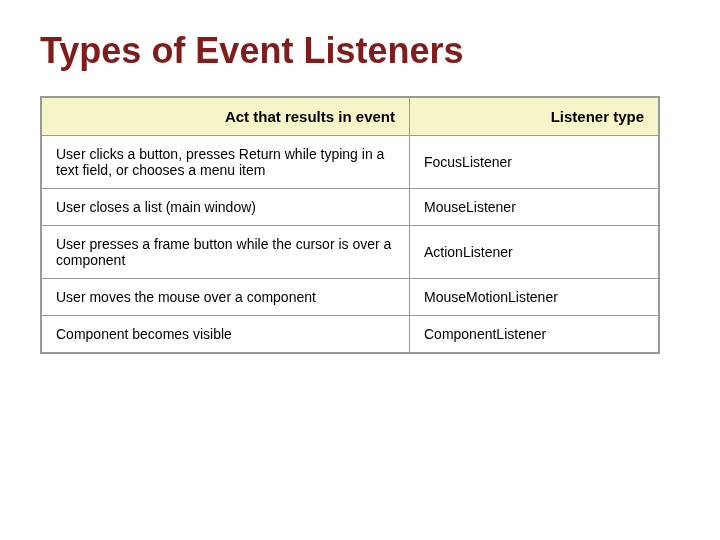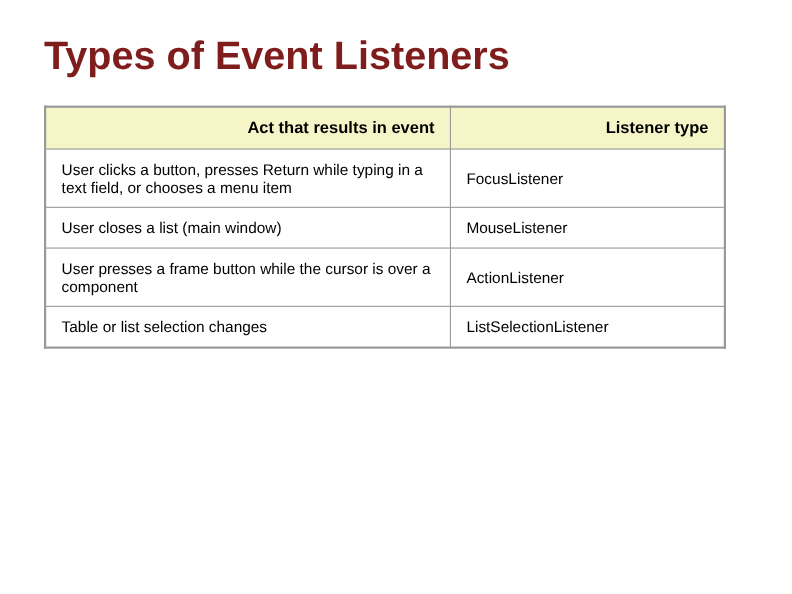--- a/index.html
+++ b/index.html
@@ -70,18 +70,22 @@
         </tr>
         <tr>
           <td>User closes a list (main window)</td>
           <td>MouseListener</td>
         </tr>
         <tr>
           <td>User presses a frame button while the cursor is over a component</td>
           <td>ActionListener</td>
         </tr>
         <tr>
-          <td>Table or list selection changes</td>
-          <td>ListSelectionListener</td>
+          <td>User moves the mouse over a component</td>
+          <td>MouseMotionListener</td>
+        </tr>
+        <tr>
+          <td>Component becomes visible</td>
+          <td>ComponentListener</td>
         </tr>
       </tbody>
   </table>
 </div>
 
 </body></html>

